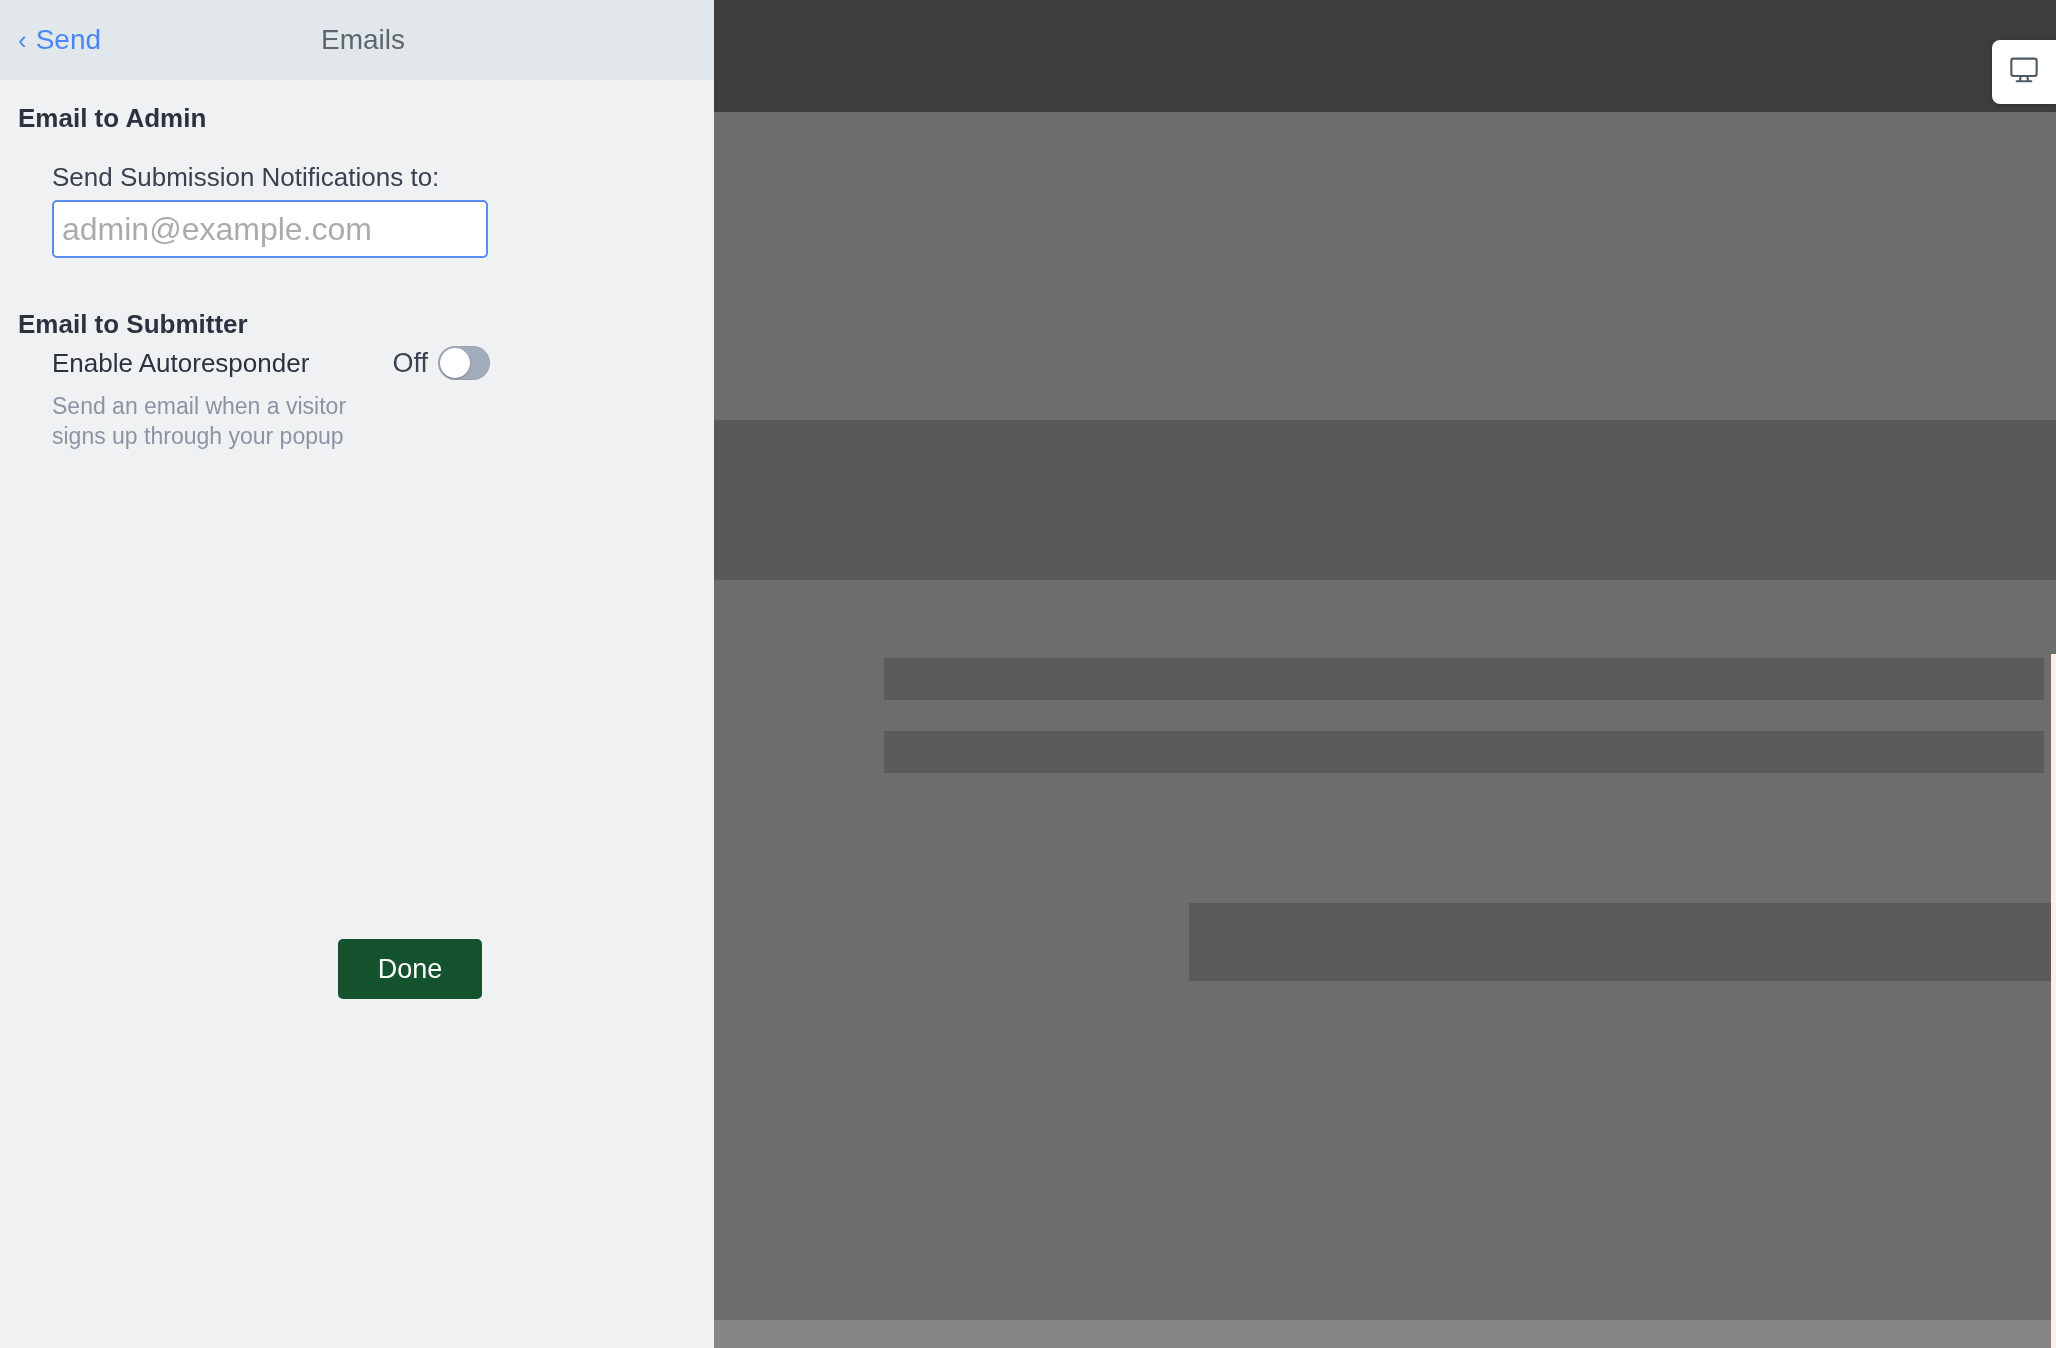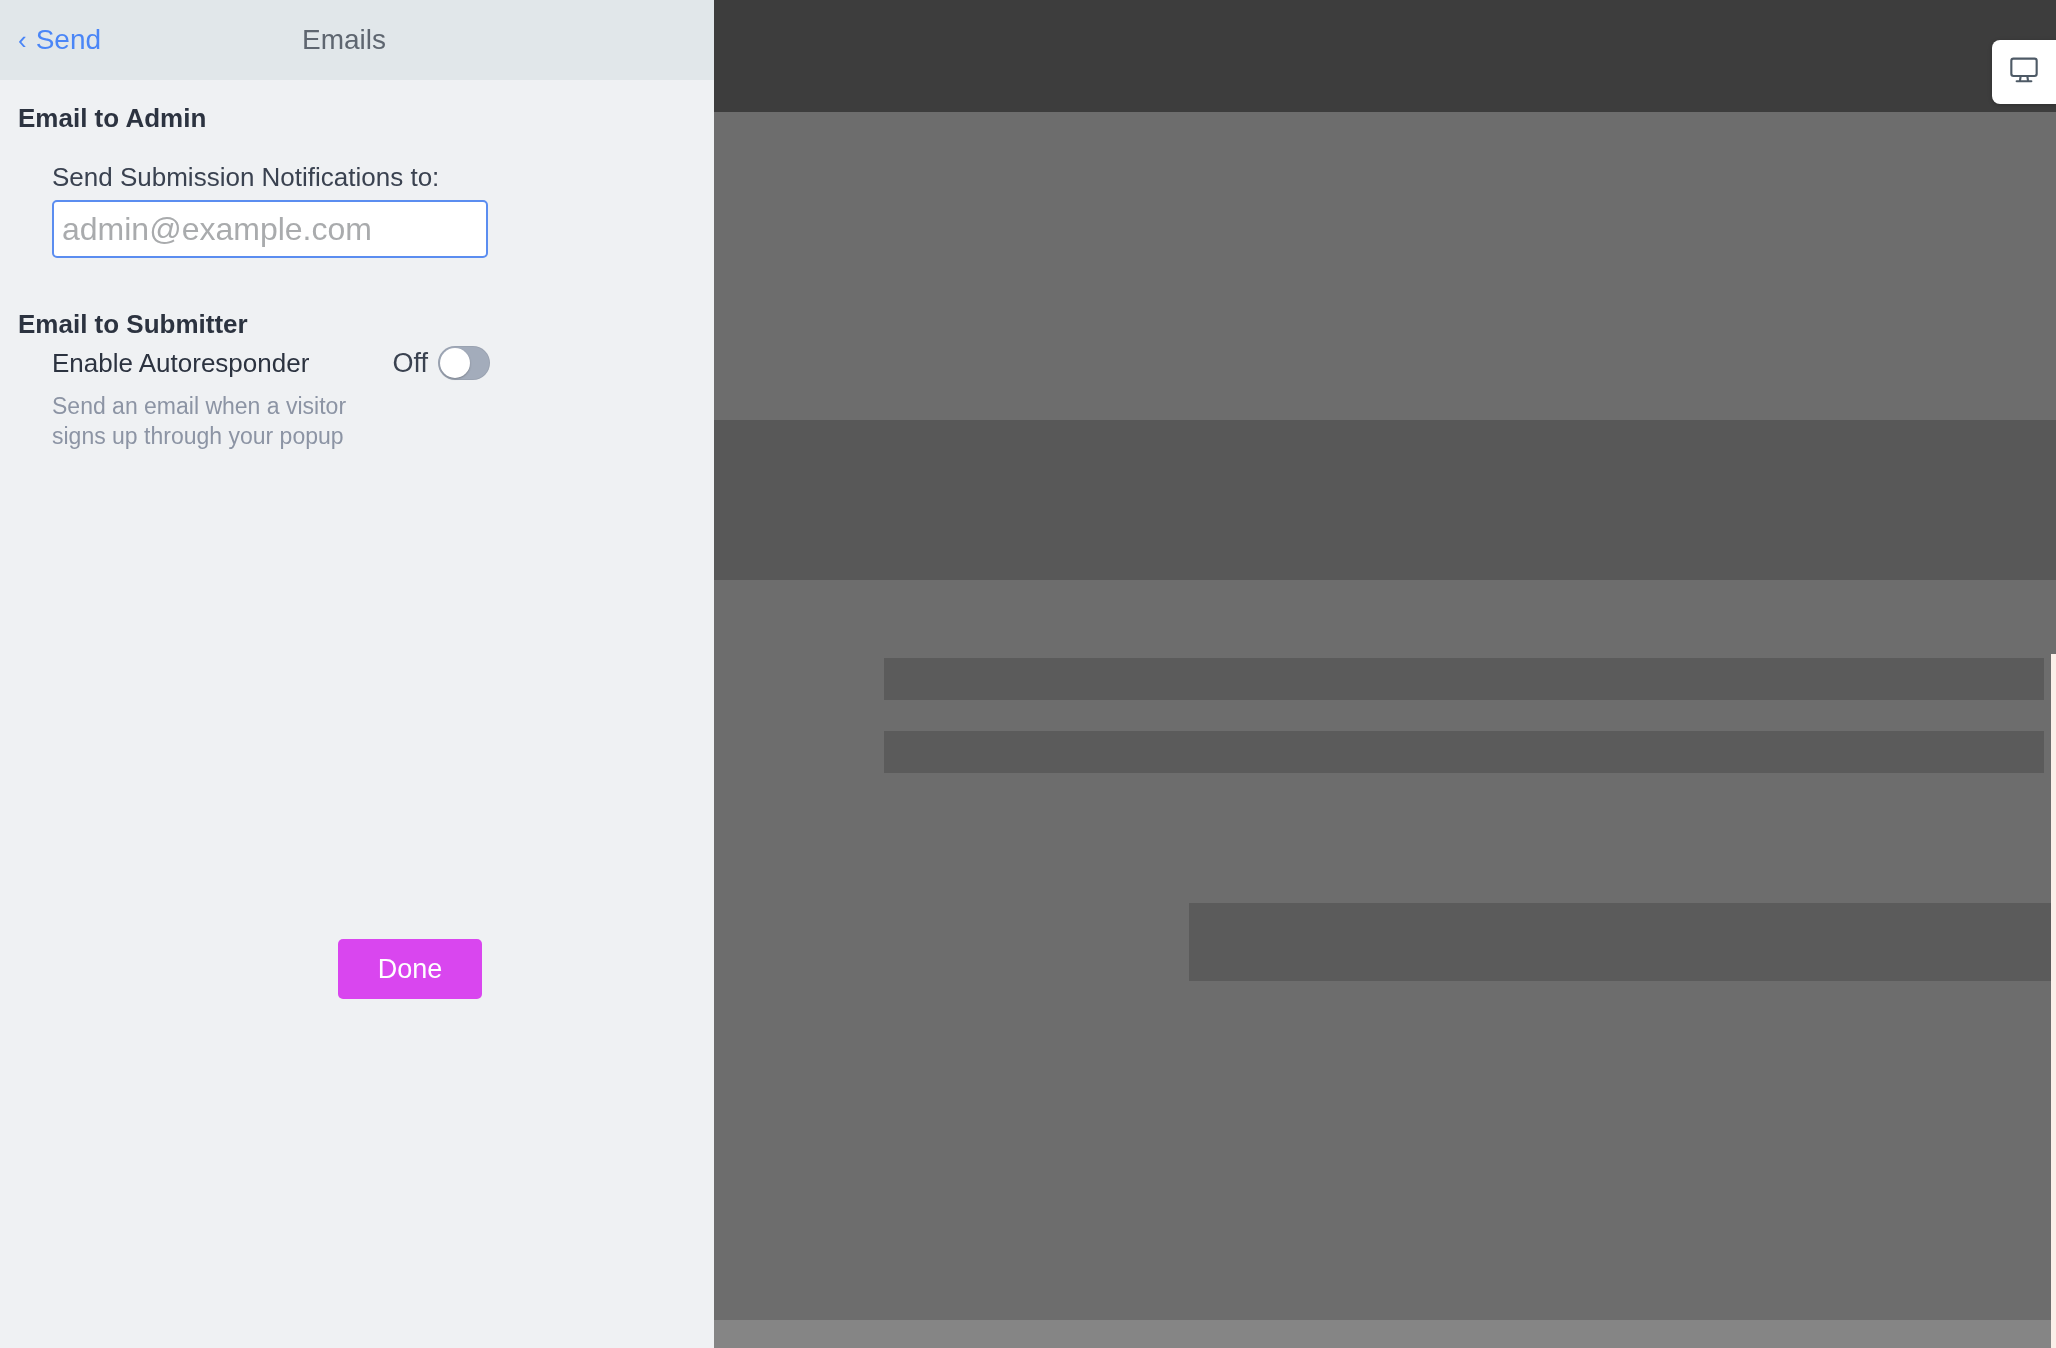--- a/index.html
+++ b/index.html
@@ -64,21 +64,21 @@
   }
   #back-button {
     position:absolute; left:18px; top:50%; transform:translateY(-50%);
     display:flex; align-items:center; gap:9px;
     color:#4a86f7; font-size:28px; cursor:pointer;
     background:none; border:none;
     font-family:"Liberation Sans", sans-serif;
   }
   #back-chevron-icon { font-size:26px; line-height:1; }
   #panel-title {
-    position:absolute; left:302px; top:50%; transform:translateY(-50%);
+    position:absolute; left:321px; top:50%; transform:translateY(-50%);
     font-size:28px; color:#5e6670;
   }
 
   #panel-body { position:relative; height:1316px; }
 
   .section-heading {
     position:absolute; left:18px;
     font-size:26px; font-weight:bold; color:#2c3340;
   }
   #heading-email-admin     { top:23px; }
@@ -124,21 +124,21 @@
   #autoresponder-toggle .knob {
     position:absolute; left:2px; top:2px;
     width:30px; height:30px; border-radius:15px;
     background:#ffffff;
     box-shadow:0 1px 2px rgba(0,0,0,.25);
   }
 
   #done-button {
     position:absolute; left:338px; top:859px;
     width:144px; height:60px;
-    background:#d946ef; color:#ffffff;
+    background:#14532d; color:#ffffff;
     border:none; border-radius:5px;
     font-family:"Liberation Sans", sans-serif;
     font-size:27px; cursor:pointer;
   }
 </style>
 </head>
 <body>
 
 <div id="preview-canvas">
   <div class="band" id="band-topbar"></div>

